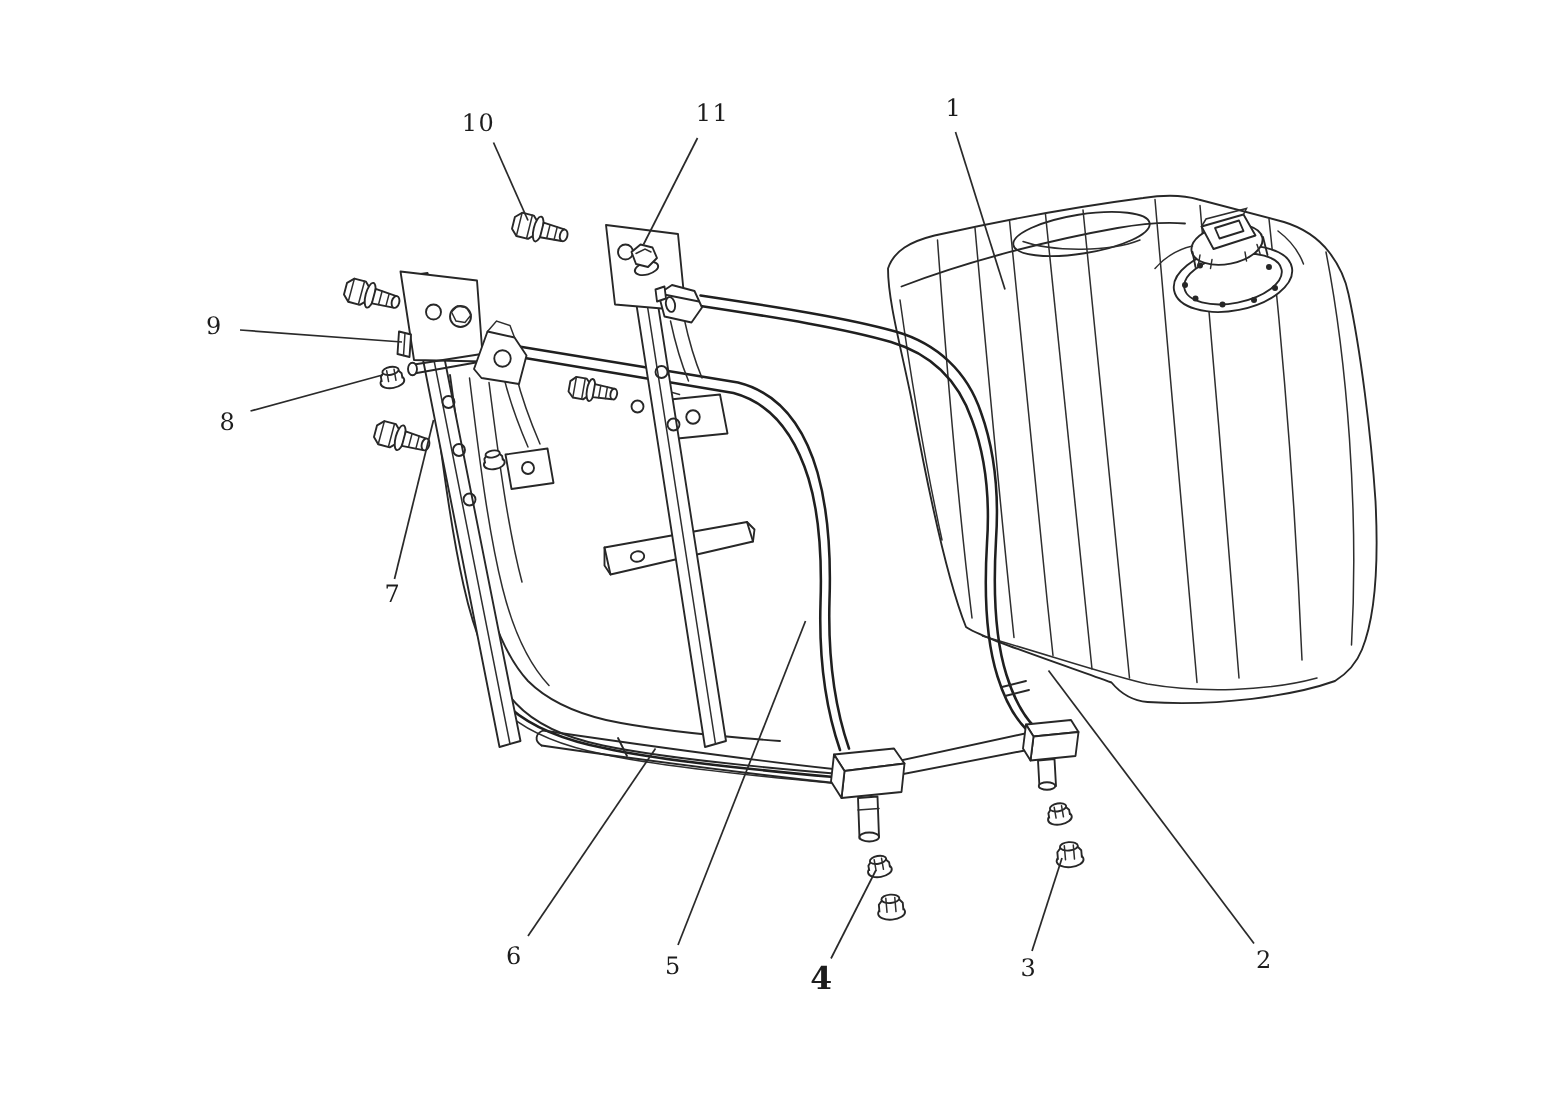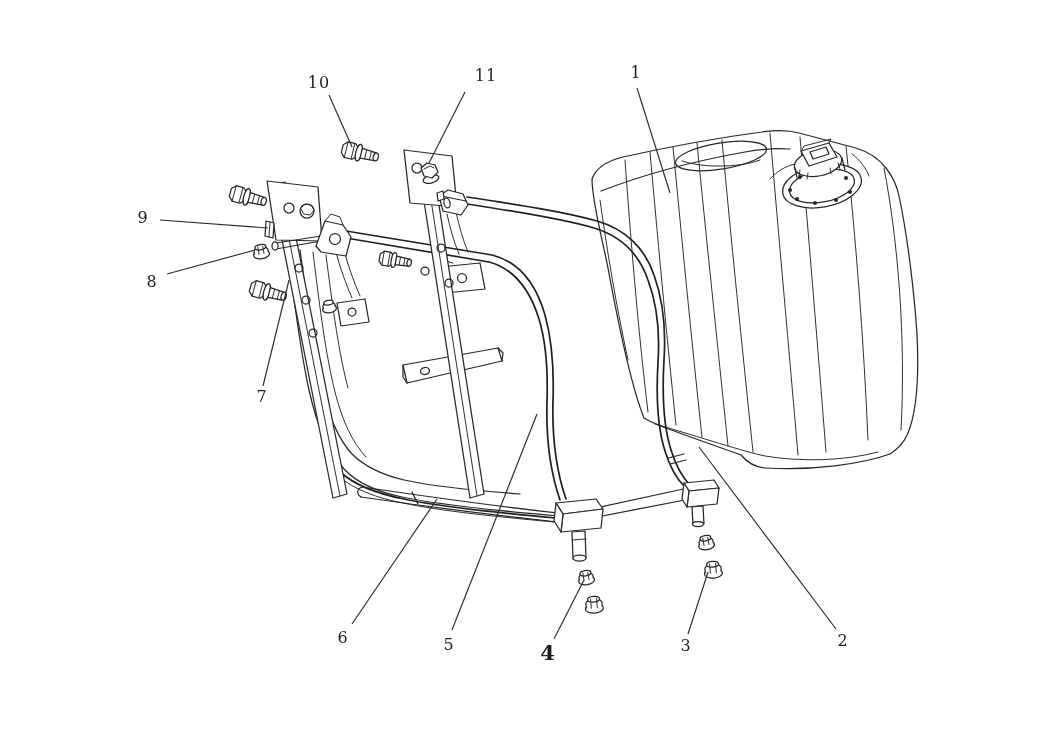--- a/index.html
+++ b/index.html
@@ -289,14 +289,14 @@
   <span class="callout" style="left:636px;top:72px;">1</span>
   <span class="callout" style="left:843px;top:640px;">2</span>
   <span class="callout" style="left:686px;top:645px;">3</span>
   <span class="callout bold" style="left:548px;top:652px;">4</span>
   <span class="callout" style="left:449px;top:644px;">5</span>
   <span class="callout" style="left:343px;top:637px;">6</span>
   <span class="callout" style="left:262px;top:396px;">7</span>
   <span class="callout" style="left:152px;top:281px;">8</span>
   <span class="callout" style="left:143px;top:217px;">9</span>
   <span class="callout" style="left:319px;top:82px;">10</span>
-  <span class="callout" style="left:486px;top:75px;">11</span>
+  <span class="callout" style="left:475px;top:75px;">11</span>
 </div>
 
 </body></html>

